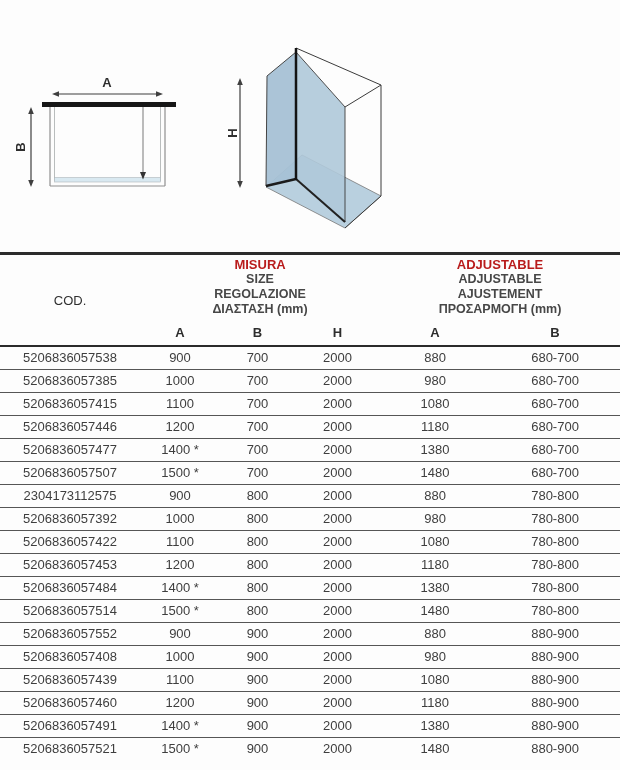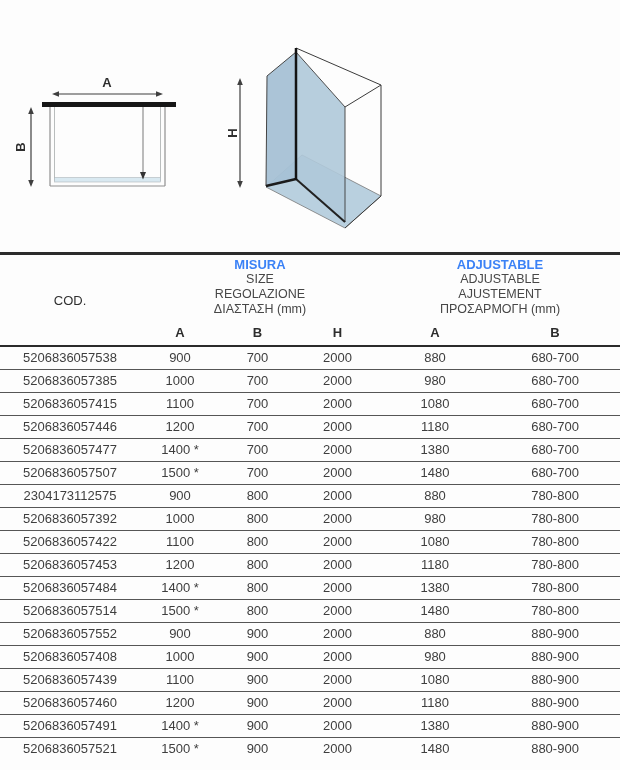--- a/index.html
+++ b/index.html
@@ -19,22 +19,22 @@
   .wire{stroke:#3b3b3b;stroke-width:1;fill:none;}
   .thin-gray{stroke:#8f8f8f;stroke-width:1.2;}
   .lighter-gray{stroke:#b9bdbd;stroke-width:1;}
   
   .spec-table{position:absolute;top:252px;left:0;width:620px;}
   table{border-collapse:collapse;table-layout:fixed;width:620px;}
   thead{border-top:3px solid #2b2b2b;border-bottom:2.5px solid #2b2b2b;}
   th{font-weight:400;padding:0;vertical-align:middle;}
   .cod-head{font-size:13px;font-weight:400;color:#2f2f2f;}
   .group-head{height:64px;vertical-align:middle;}
-  .group-line{font-size:12.5px;line-height:15px;color:#474747;text-align:center;}
-  .group-line.first{font-weight:700;font-size:13px;color:#3b82f6;}
+  .group-line{font-size:12.5px;line-height:15px;color:#474747;text-align:center;font-weight:bold;}
+  .group-line.first{font-weight:700;font-size:13px;color:#b91c1c;}
   .subhead-row th{height:26px;font-size:13px;font-weight:700;color:#2d2d2d;text-align:center;}
   tbody tr{height:18px;}
   tbody tr + tr{border-top:1.2px solid #565656;}
   tbody td{
     text-align:center;font-size:13px;color:#3e3e3e;
     padding:0;line-height:22px;white-space:nowrap;overflow:hidden;
   }
 </style>
 </head>
 <body>

